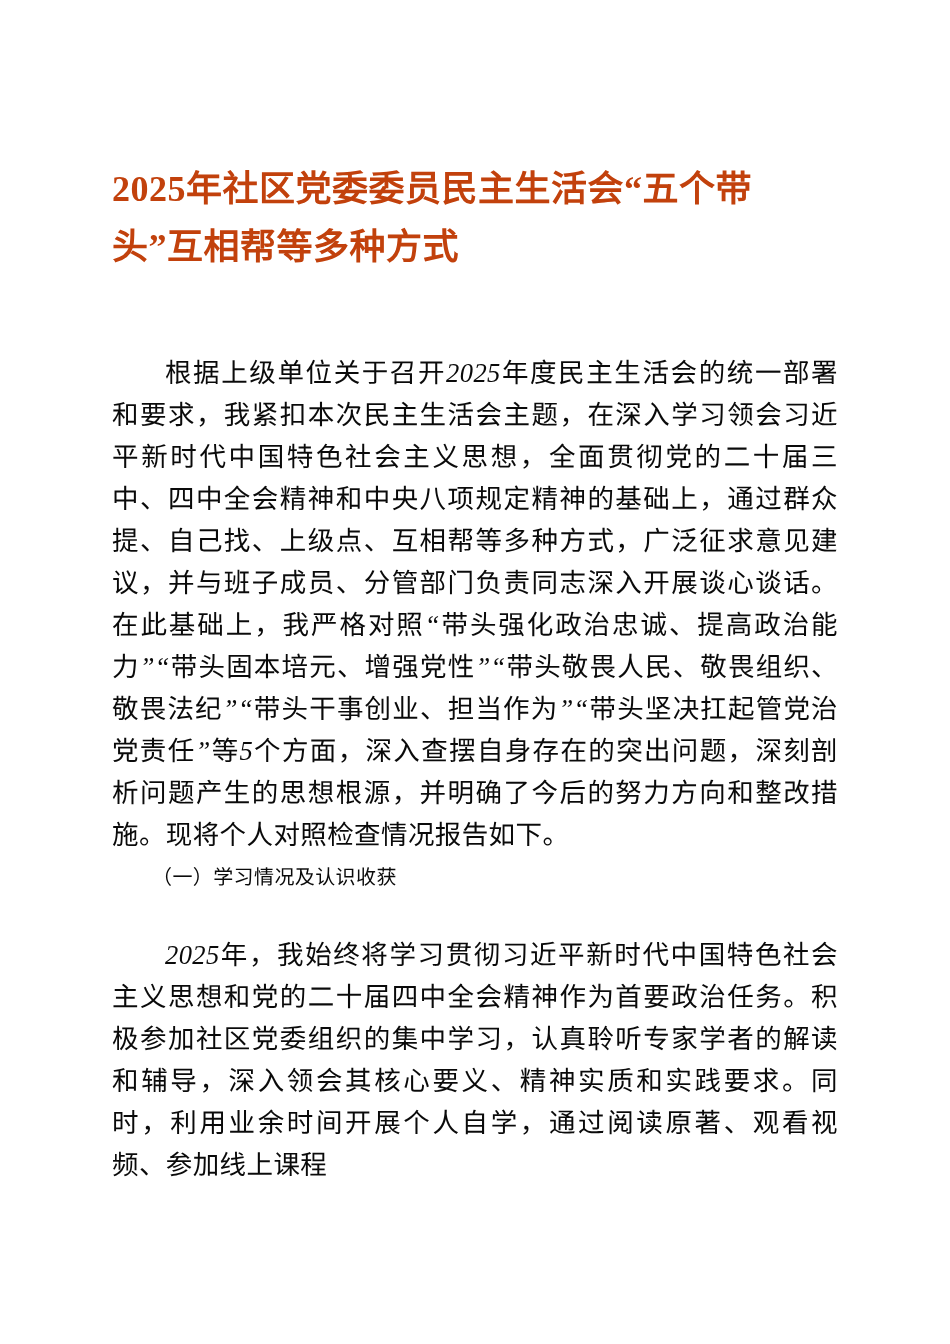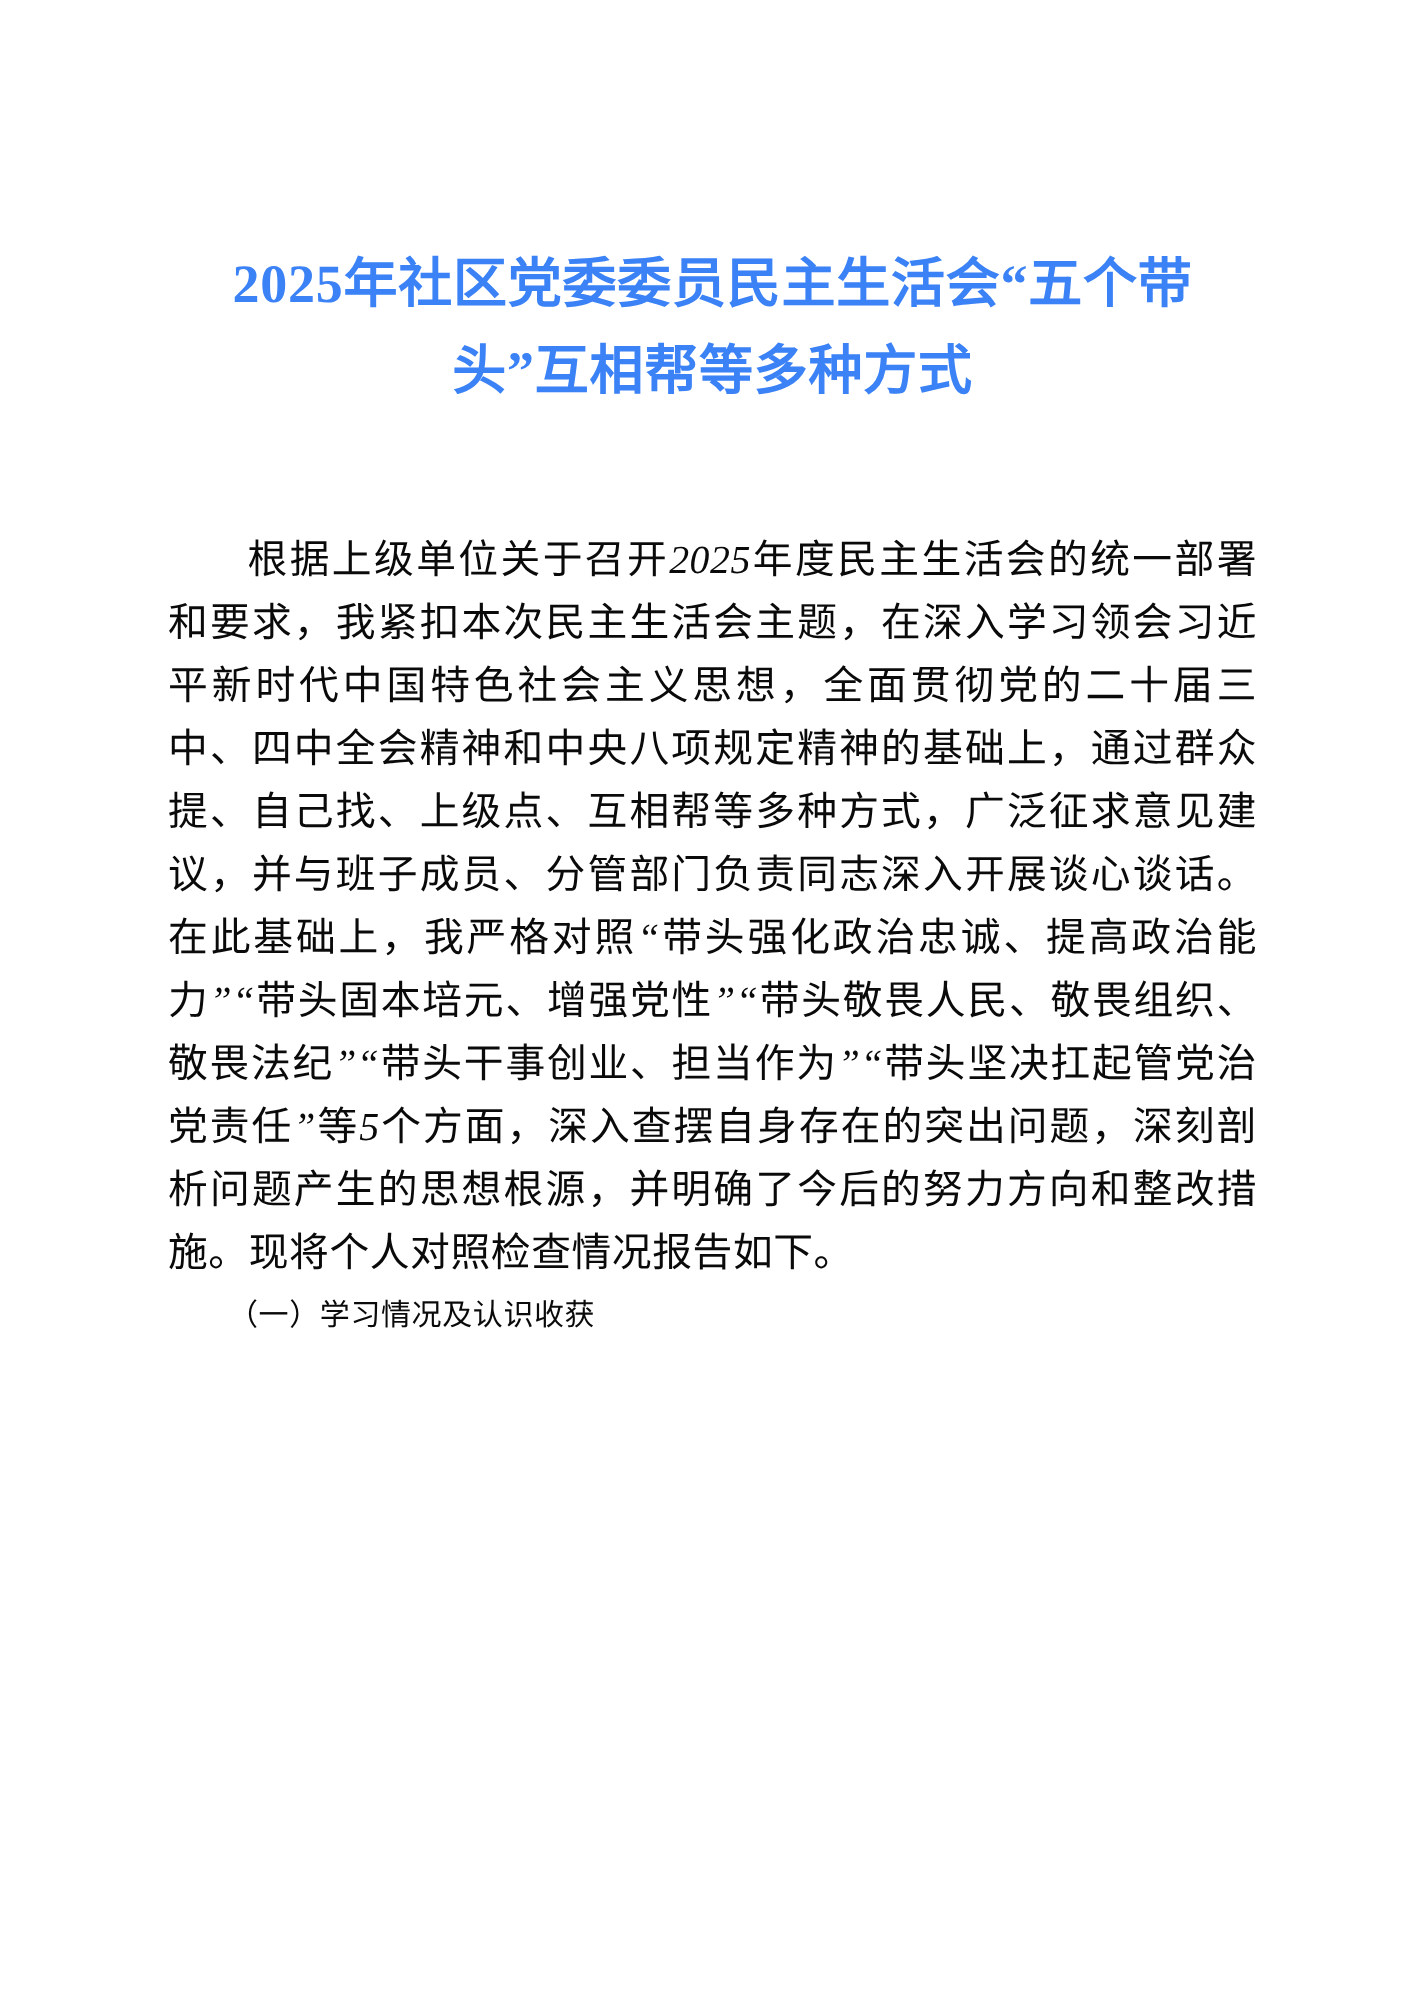--- a/index.html
+++ b/index.html
@@ -26,22 +26,22 @@
     top: 0;
     width: 726px;
   }
 
   
   .doc-title {
     font-family: "Liberation Serif", "DejaVu Serif", serif;
     font-weight: bold;
     font-size: 36px;
     line-height: 58px;
-    color: #3b82f6;
-    text-align: center;
+    color: #c2410c;
+    text-align: left;
     margin: 0;
     padding-top: 160px;
     letter-spacing: 0.5px;
     text-indent: 0;
   }
 
   
   .title-gap {
     height: 40px;
   }
@@ -104,16 +104,17 @@
       <span>头”互相帮等多种方式</span>
     </h1>
 
     <div class="title-gap"></div>
 
     <p class="para">根据上级单位关于召开2025年度民主生活会的统一部署和要求，我紧扣本次民主生活会主题，在深入学习领会习近平新时代中国特色社会主义思想，全面贯彻党的二十届三中、四中全会精神和中央八项规定精神的基础上，通过群众提、自己找、上级点、互相帮等多种方式，广泛征求意见建议，并与班子成员、分管部门负责同志深入开展谈心谈话。在此基础上，我严格对照“带头强化政治忠诚、提高政治能力”“带头固本培元、增强党性”“带头敬畏人民、敬畏组织、敬畏法纪”“带头干事创业、担当作为”“带头坚决扛起管党治党责任”等5个方面，深入查摆自身存在的突出问题，深刻剖析问题产生的思想根源，并明确了今后的努力方向和整改措施。现将个人对照检查情况报告如下。</p>
 
 
     <p class="subheading">（一）学习情况及认识收获</p>
 
+    <p class="para">2025年，我始终将学习贯彻习近平新时代中国特色社会主义思想和党的二十届四中全会精神作为首要政治任务。积极参加社区党委组织的集中学习，认真聆听专家学者的解读和辅导，深入领会其核心要义、精神实质和实践要求。同时，利用业余时间开展个人自学，通过阅读原著、观看视频、参加线上课程</p>
 
   </div>
 
 </div>
 
 </body></html>

